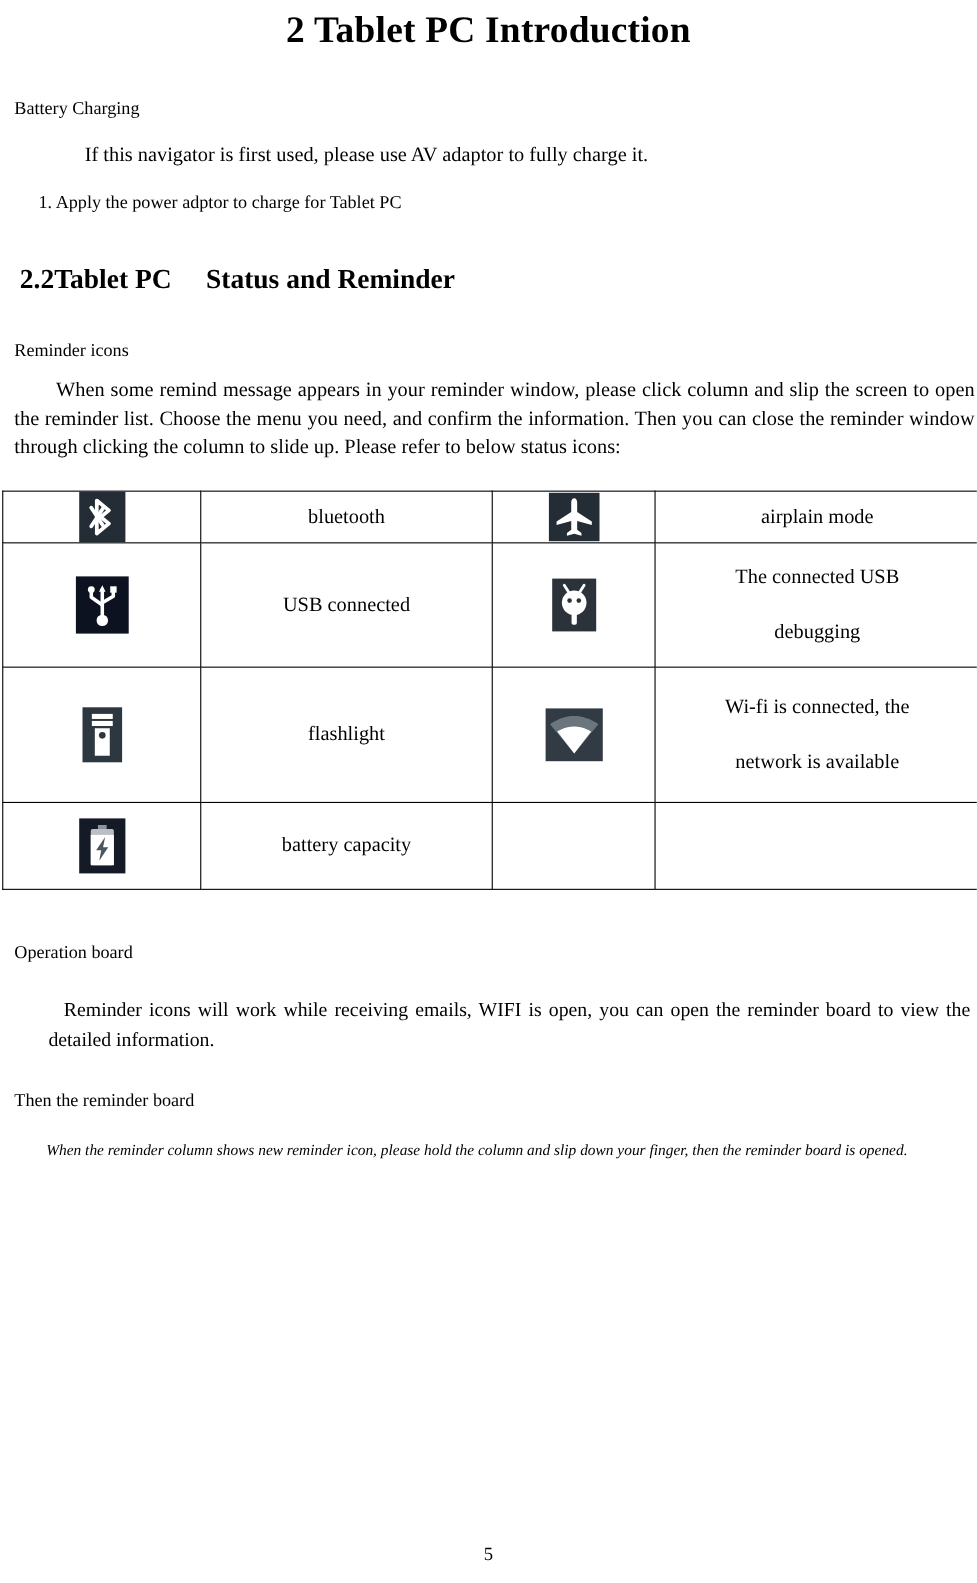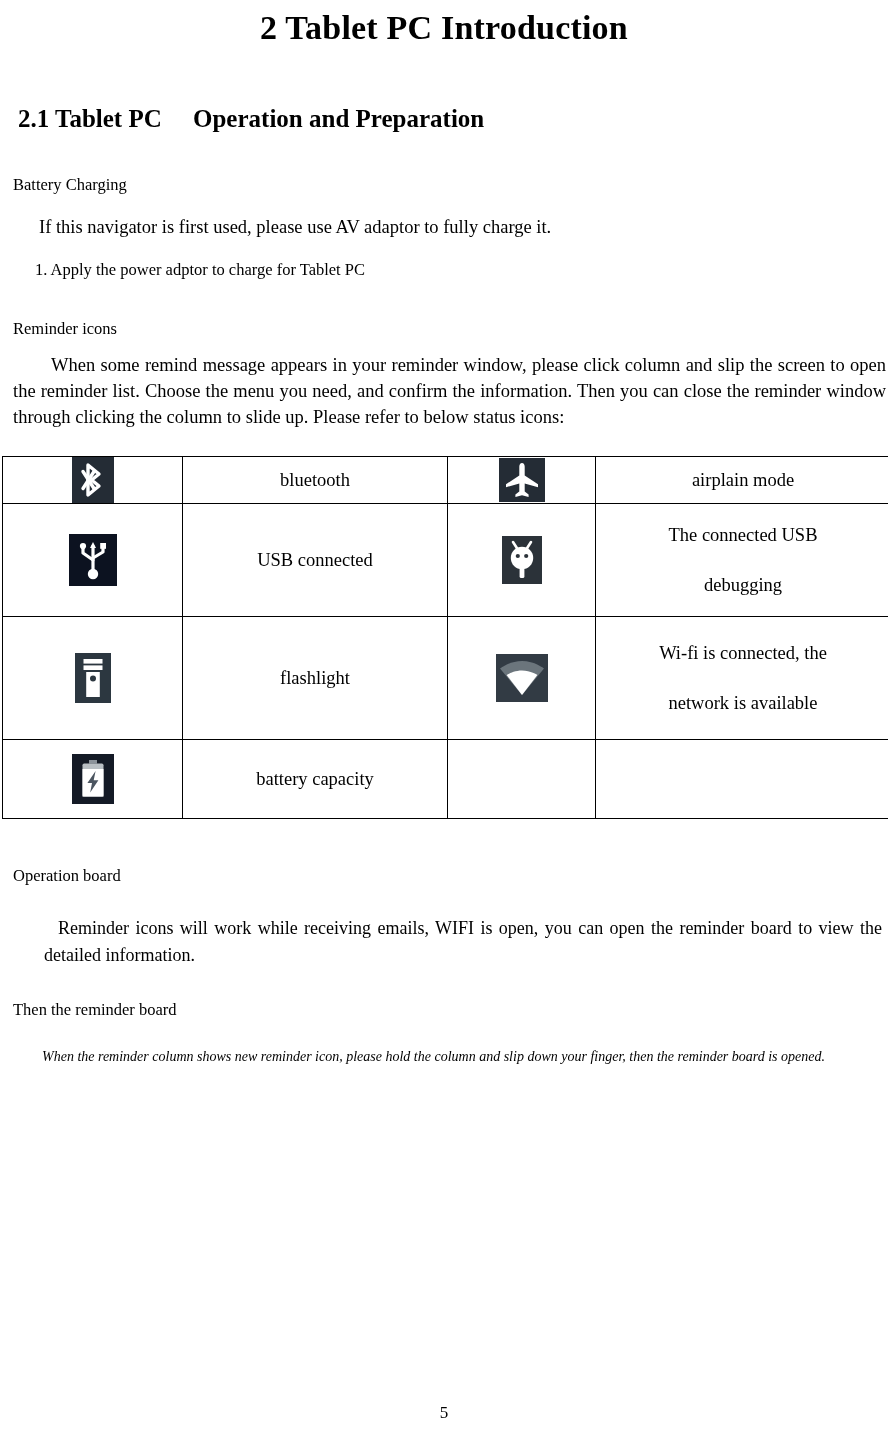--- a/index.html
+++ b/index.html
@@ -53,21 +53,21 @@
   .h3-a { padding-top: 38px; }
   .h3-b { padding-top: 36px; }
 
   
   .body-text {
     font-size: 18.5px;
     line-height: 26px;
     margin: 0;
     padding: 0 14px 0 13px;
   }
-  .p-indent-lg { text-indent: 26px; padding-top: 18px; }
+  .p-indent-lg { text-indent: 26px; padding-top: 18px; margin-left: 38px; }
   .p-small {
     font-size: 16.5px;
     line-height: 24px;
     padding-top: 18px;
     text-indent: 22px;
   }
   .p-just {
     text-align: justify;
     text-align-last: left;
     text-indent: 38px;
@@ -145,28 +145,28 @@
     line-height: 20px;
   }
 </style>
 </head>
 <body>
 
 <div class="page">
 
   <h1 class="doc-title">2 Tablet PC Introduction</h1>
 
-  <h2 class="h2 h2-gap-a">2.1 Tablet PC  Operation and Preparation</h2>
 
   <h3 class="h3 h3-a">Battery Charging</h3>
 
   <p class="body-text p-indent-lg">If this navigator is first used, please use AV adaptor to fully charge it.</p>
 
   <p class="body-text p-small">1. Apply the power adptor to charge for Tablet PC</p>
 
+  <h2 class="h2 h2-gap-b">2.2Tablet PC  Status and Reminder</h2>
 
   <h3 class="h3 h3-b">Reminder icons</h3>
 
   <p class="body-text p-just">When some remind message appears in your reminder window, please click column and slip the screen to open the reminder list. Choose the menu you need, and confirm the information. Then you can close the reminder window through clicking the column to slide up. Please refer to below status icons:</p>
 
   <table class="icon-table">
     <tbody>
 
       <tr>
         <td class="col-icon cell-pad">

